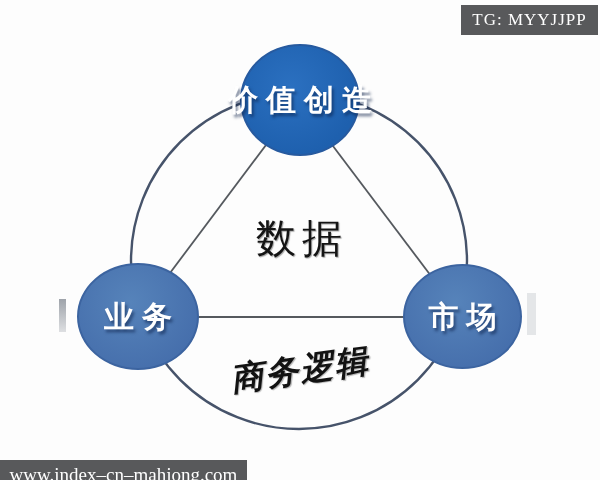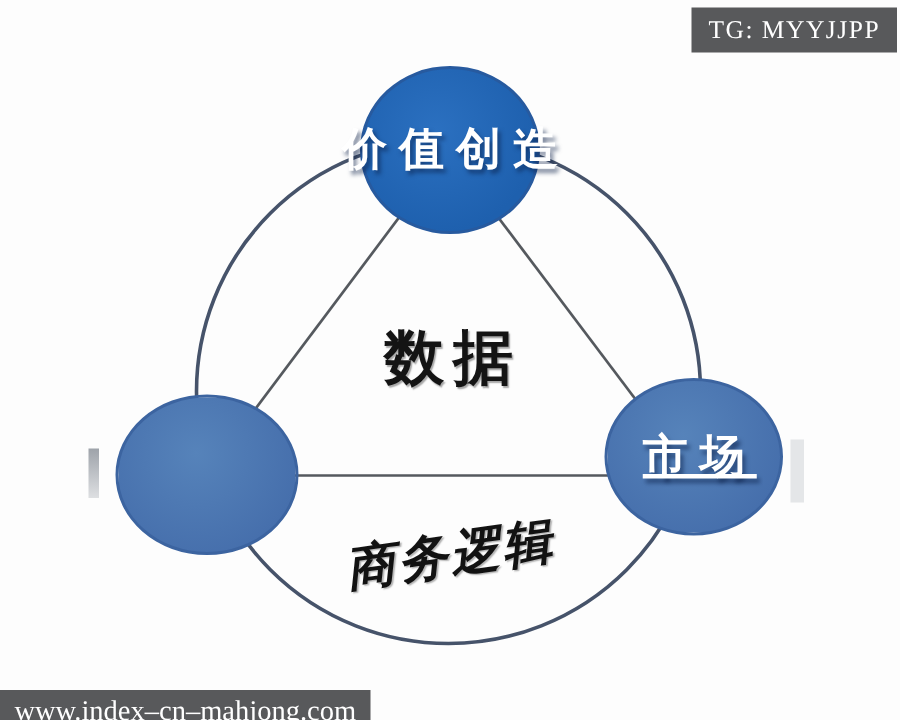--- a/index.html
+++ b/index.html
@@ -34,32 +34,31 @@
     left: 240px; top: 44px; width: 120px; height: 112px;
     background: radial-gradient(circle at 42% 38%, #2b70c0, #1e60ae 72%);
     border: 2px solid #275a9f;
   }
   #node-business-ecosystem {
     left: 77px; top: 263px; width: 122px; height: 107px;
     background: radial-gradient(circle at 44% 36%, #5683ba, #466fac 75%);
     border: 2px solid #3c64a0;
   }
   #node-market-demand {
-    left: 403px; top: 252px; width: 119px; height: 105px;
+    left: 403px; top: 264px; width: 119px; height: 105px;
     background: radial-gradient(circle at 44% 36%, #5683ba, #466fac 75%);
     border: 2px solid #3c64a0;
-    text-decoration: underline;
   }
 
   .center-label {
     position: absolute;
     left: 252px; top: 211px; width: 100px;
     text-align: center;
     font-size: 40px;
-    font-weight: bold;
+    font-weight: normal;
     letter-spacing: 6px;
     color: #141414;
     text-shadow: 1px 1px 1px rgba(0,0,0,0.35);
     white-space: nowrap;
   }
   .bottom-label {
     position: absolute;
     left: 218px; top: 348px; width: 164px;
     text-align: center;
     font-size: 33px;
@@ -110,20 +109,21 @@
 
   <div class="smudge" id="smudge-left"></div>
   <div class="smudge" id="smudge-right"></div>
 
   <div class="node" id="node-value-creation">
     <span class="node-line">价值</span>
     <span class="node-line">创造</span>
   </div>
 
   <div class="node" id="node-business-ecosystem">
+    <span class="node-line">业务</span>
   </div>
 
   <div class="node" id="node-market-demand">
     <span class="node-line">市场</span>
   </div>
 
   <div class="center-label">数据</div>
 
   <div class="bottom-label">商务逻辑</div>
 

